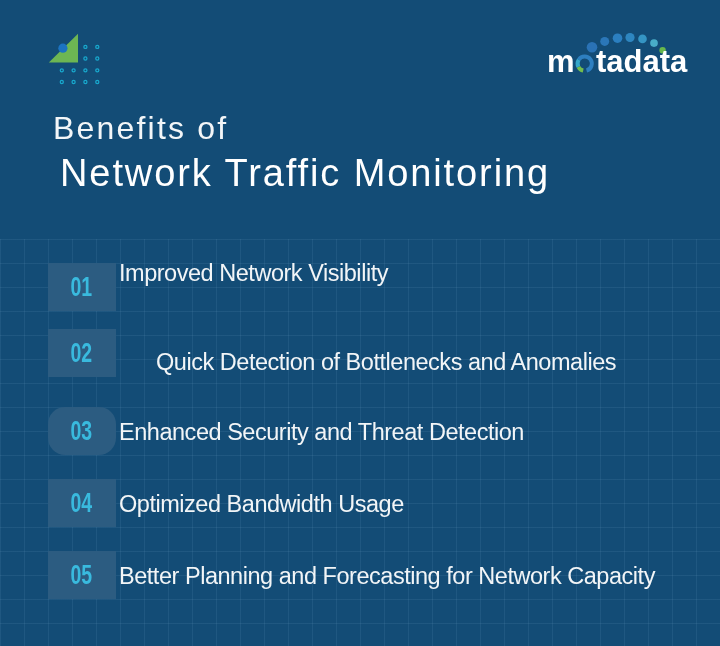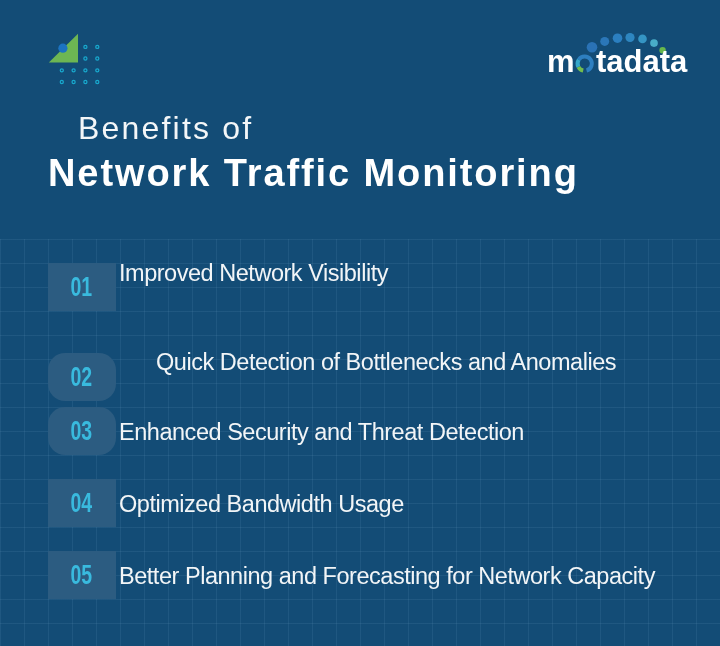--- a/index.html
+++ b/index.html
@@ -3,22 +3,22 @@
 <meta charset="utf-8">
 <style>
   html,body{margin:0;padding:0;}
   body{width:720px;height:646px;overflow:hidden;font-family:"Liberation Sans",sans-serif;}
   .stage{position:absolute;top:0;left:0;width:720px;height:646px;background:#134c76;overflow:hidden;}
   .grid{position:absolute;left:0;top:239px;width:720px;height:407px;
     background-image:
       linear-gradient(to right, rgba(140,190,225,0.10) 1px, transparent 1px),
       linear-gradient(to bottom, rgba(140,190,225,0.10) 1px, transparent 1px);
     background-size:24px 24px;}
-  .t1{position:absolute;left:53px;top:111.5px;font-size:32px;font-weight:400;color:#f3f6f8;line-height:1;letter-spacing:2.2px;margin-left:25px;}
-  .t2{position:absolute;left:48px;top:154px;font-size:38px;font-weight:700;color:#ffffff;line-height:1;letter-spacing:1.9px;}
+  .t1{position:absolute;left:53px;top:111.5px;font-size:32px;font-weight:400;color:#f3f6f8;line-height:1;letter-spacing:2.2px;}
+  .t2{position:absolute;left:60px;top:154px;font-size:38px;font-weight:400;color:#ffffff;line-height:1;letter-spacing:1.9px;}
   .badge{position:absolute;left:48px;width:68px;height:48px;background:#2c5c81;
     display:flex;align-items:center;justify-content:center;}
   .badge span{display:inline-block;font-size:27.5px;font-weight:700;color:#39bade;transform:scaleX(0.71);letter-spacing:0px;margin-right:2px;}
   .rowtxt{position:absolute;left:119px;font-size:23.5px;font-weight:400;color:#f2f5f7;line-height:1;letter-spacing:-0.47px;}
 </style>
 </head>
 <body>
 <div class="stage">
   <div class="grid"></div>
 
@@ -61,21 +61,21 @@
 
     <text x="56" y="47" font-family="Liberation Sans" font-size="31" font-weight="bold" fill="#ffffff">tadata</text>
   </svg>
 
   <div class="t1">Benefits of</div>
   <div class="t2">Network Traffic Monitoring</div>
 
   <div class="badge" style="top:263px;">
       <span>01</span>
     </div>
-  <div class="badge" style="top:353px;border-radius:17px;">
+  <div class="badge" style="top:329px;">
       <span>02</span>
     </div>
   <div class="badge" style="top:407px;border-radius:17px;">
       <span>03</span>
     </div>
   <div class="badge" style="top:479px;">
       <span>04</span>
     </div>
   <div class="badge" style="top:551px;">
       <span>05</span>

